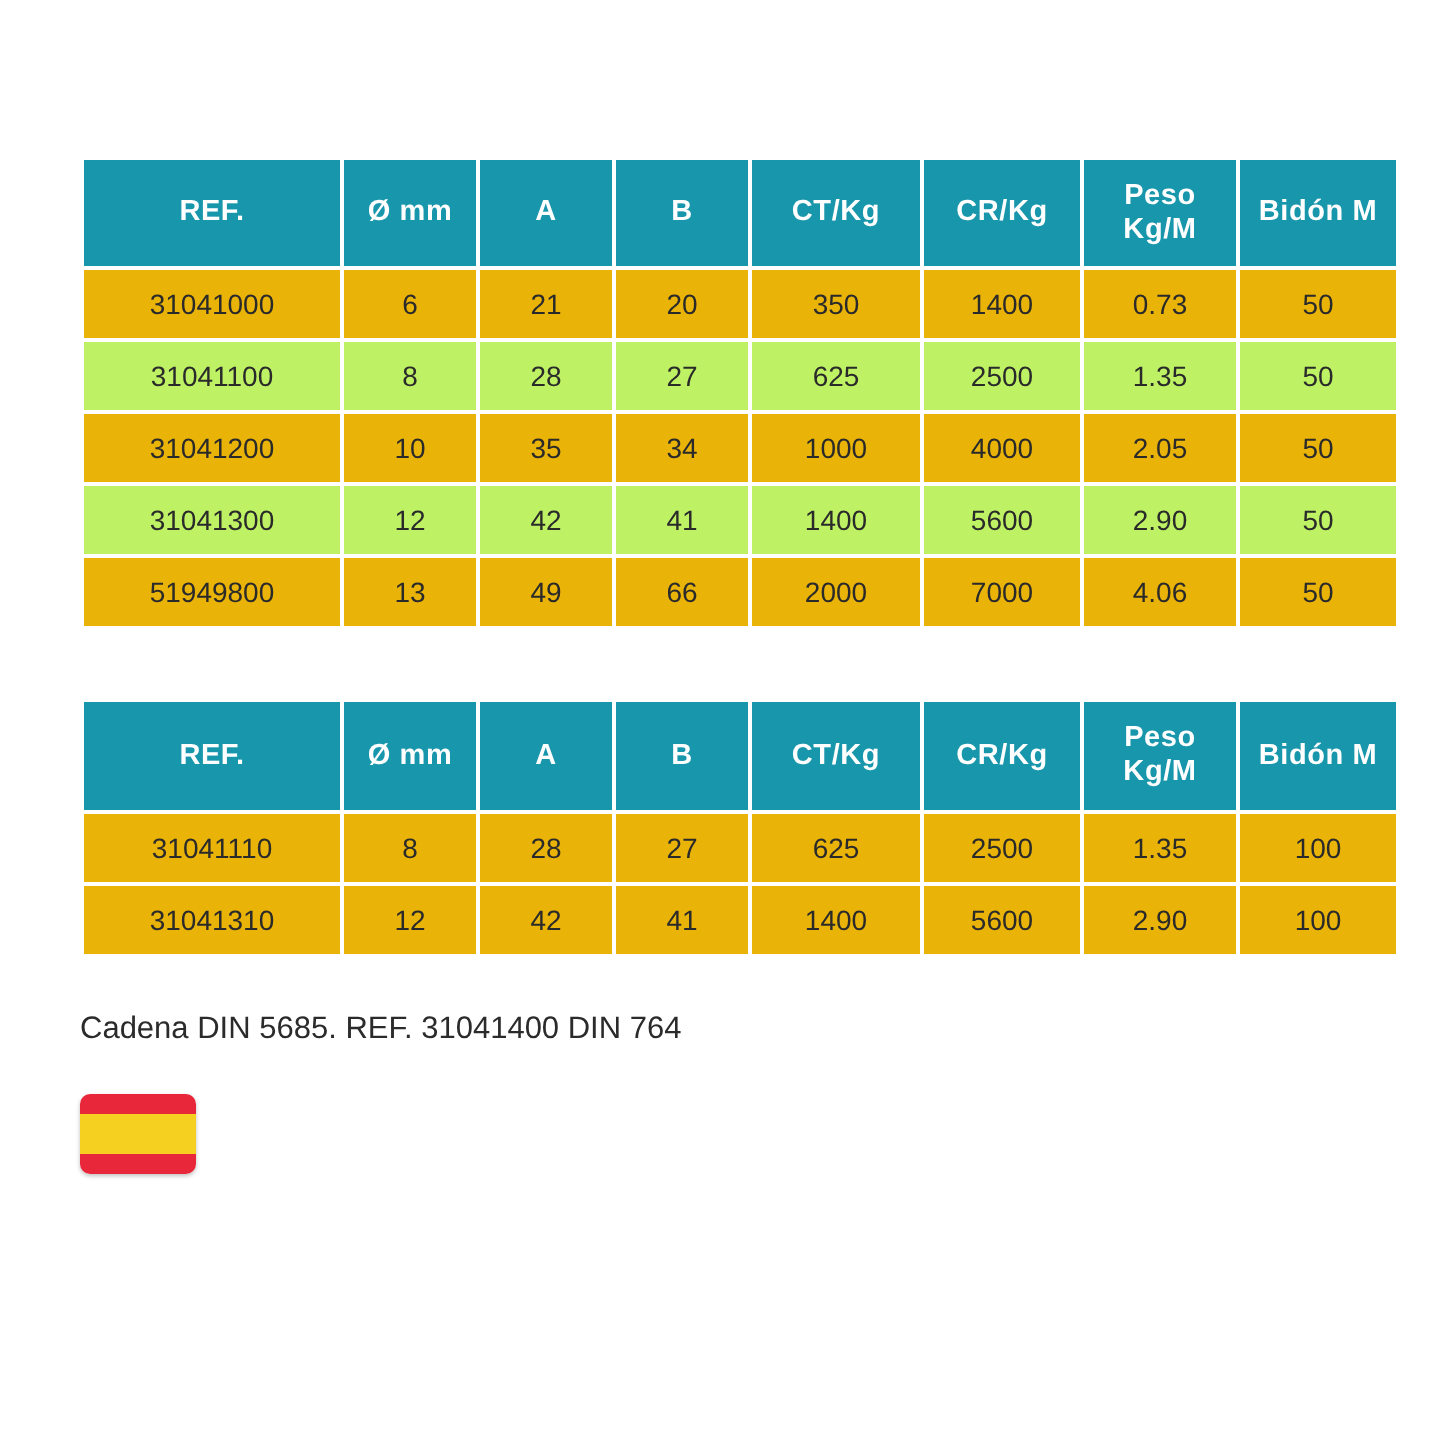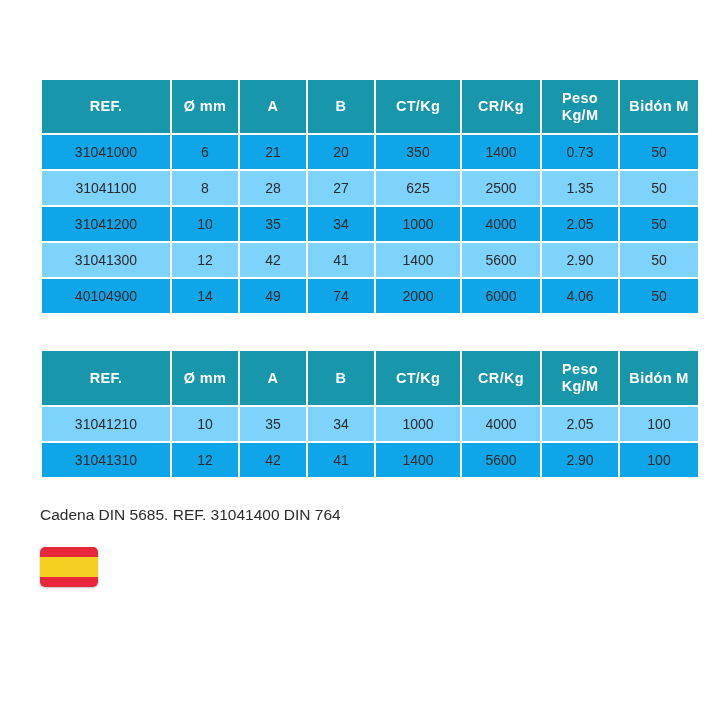--- a/index.html
+++ b/index.html
@@ -37,22 +37,22 @@
     letter-spacing: 0.3px;
   }
   table.spec td {
     text-align: center;
     font-size: 14px;
     color: #2a2a2a;
     padding: 9px 2px;
     height: 33px;
     box-sizing: border-box;
   }
-  table.spec tbody tr.odd td { background: #0ea5e9; }
-  table.spec tbody tr.even td { background: #7dd3fc; }
+  table.spec tbody tr.odd td { background: #eab308; }
+  table.spec tbody tr.even td { background: #bef264; }
   .col-ref   { width: 128px; }
   .col-dia   { width: 66px; }
   .col-a     { width: 66px; }
   .col-b     { width: 66px; }
   .col-ct    { width: 84px; }
   .col-cr    { width: 78px; }
   .col-peso  { width: 76px; }
   .col-bidon { width: 78px; }
 
   .gap { height: 34px; }
@@ -149,26 +149,26 @@
         <td>31041300</td>
         <td>12</td>
         <td>42</td>
         <td>41</td>
         <td>1400</td>
         <td>5600</td>
         <td>2.90</td>
         <td>50</td>
       </tr>
       <tr class="odd">
-        <td>40104900</td>
-        <td>14</td>
+        <td>51949800</td>
+        <td>13</td>
         <td>49</td>
-        <td>74</td>
+        <td>66</td>
         <td>2000</td>
-        <td>6000</td>
+        <td>7000</td>
         <td>4.06</td>
         <td>50</td>
       </tr>
     </tbody>
   </table>
 
   <div class="gap"></div>
 
   <table class="spec">
     <colgroup>
@@ -188,28 +188,28 @@
         <th>A</th>
         <th>B</th>
         <th>CT/Kg</th>
         <th>CR/Kg</th>
         <th style="white-space:pre-line">Peso
 Kg/M</th>
         <th>Bidón M</th>
       </tr>
     </thead>
     <tbody>
-      <tr class="even">
-        <td>31041210</td>
-        <td>10</td>
-        <td>35</td>
-        <td>34</td>
-        <td>1000</td>
-        <td>4000</td>
-        <td>2.05</td>
+      <tr class="odd">
+        <td>31041110</td>
+        <td>8</td>
+        <td>28</td>
+        <td>27</td>
+        <td>625</td>
+        <td>2500</td>
+        <td>1.35</td>
         <td>100</td>
       </tr>
       <tr class="odd">
         <td>31041310</td>
         <td>12</td>
         <td>42</td>
         <td>41</td>
         <td>1400</td>
         <td>5600</td>
         <td>2.90</td>

